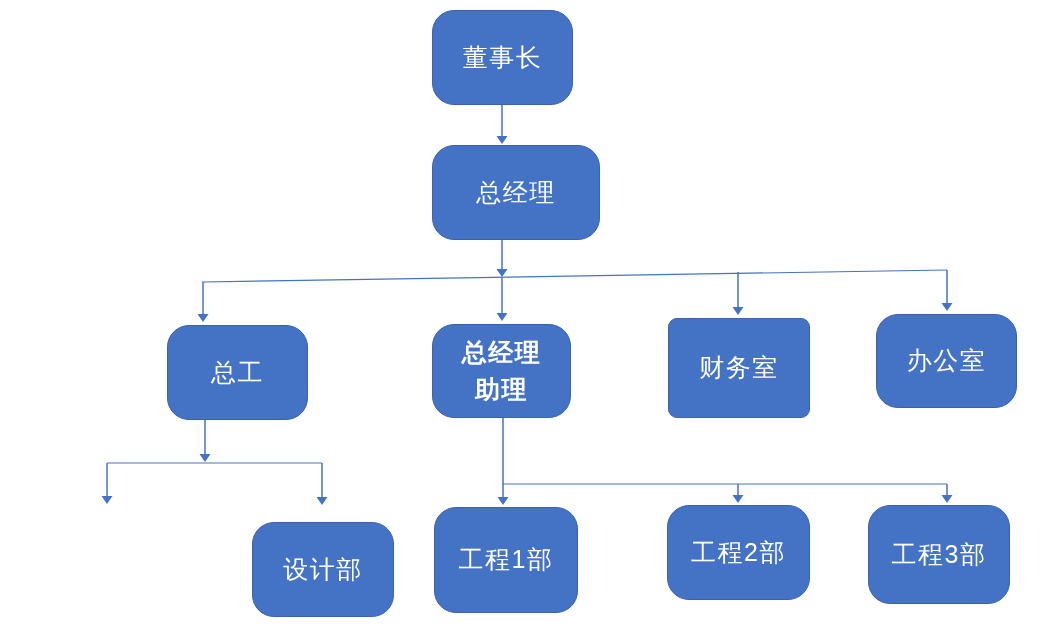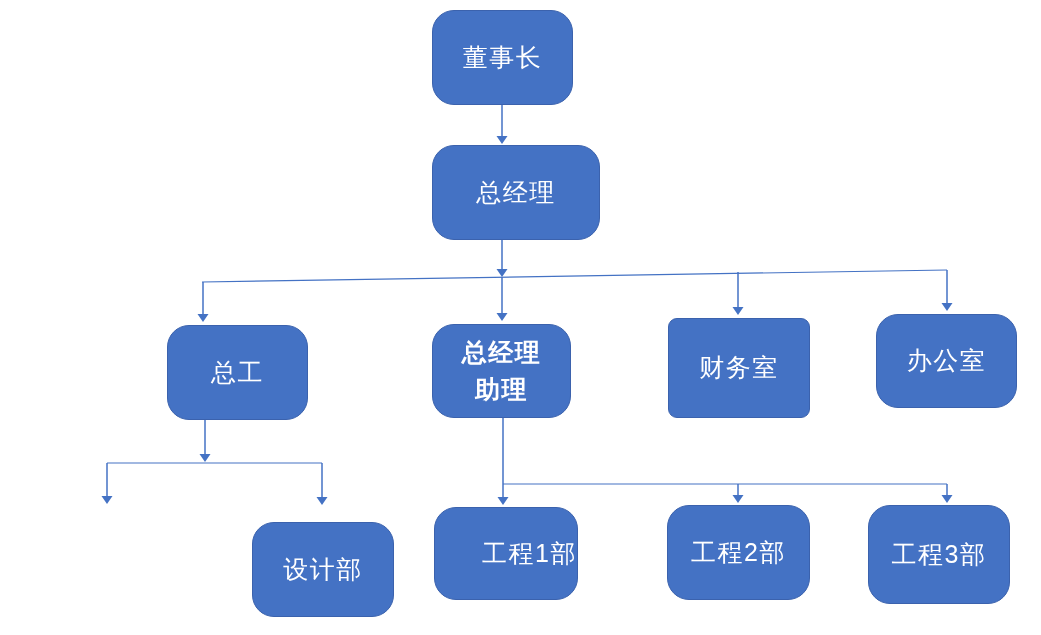--- a/index.html
+++ b/index.html
@@ -53,21 +53,21 @@
   }
   
   .n-chairman   { left: 432px; top:  10px; width: 141px; height: 95px; }
   .n-gm         { left: 432px; top: 145px; width: 168px; height: 95px; }
   .n-chiefeng   { left: 135px; top: 325px; width: 141px; height: 95px; margin-left: 32px; }
   .n-gmassist   { left: 432px; top: 324px; width: 139px; height: 94px; font-weight: bold; }
   .n-finance    { left: 668px; top: 318px; width: 142px; height: 100px; border-radius: 9px; }
   .n-office     { left: 876px; top: 314px; width: 141px; height: 94px; }
   .n-budget     { left:  37px; top: 507px; width: 141px; height: 95px; }
   .n-design     { left: 252px; top: 508px; width: 142px; height: 95px; margin-top: 14px; }
-  .n-eng1       { left: 434px; top: 507px; width: 144px; height: 93px; justify-content: flex-end; }
+  .n-eng1       { left: 434px; top: 507px; width: 144px; height: 106px; }
   .n-eng2       { left: 667px; top: 505px; width: 143px; height: 95px; }
   .n-eng3       { left: 868px; top: 505px; width: 142px; height: 99px; }
   
   .n-gmassist .node-label { display: inline-block; width: 88px; }
 </style>
 </head>
 <body>
 
 <div class="canvas">
 

